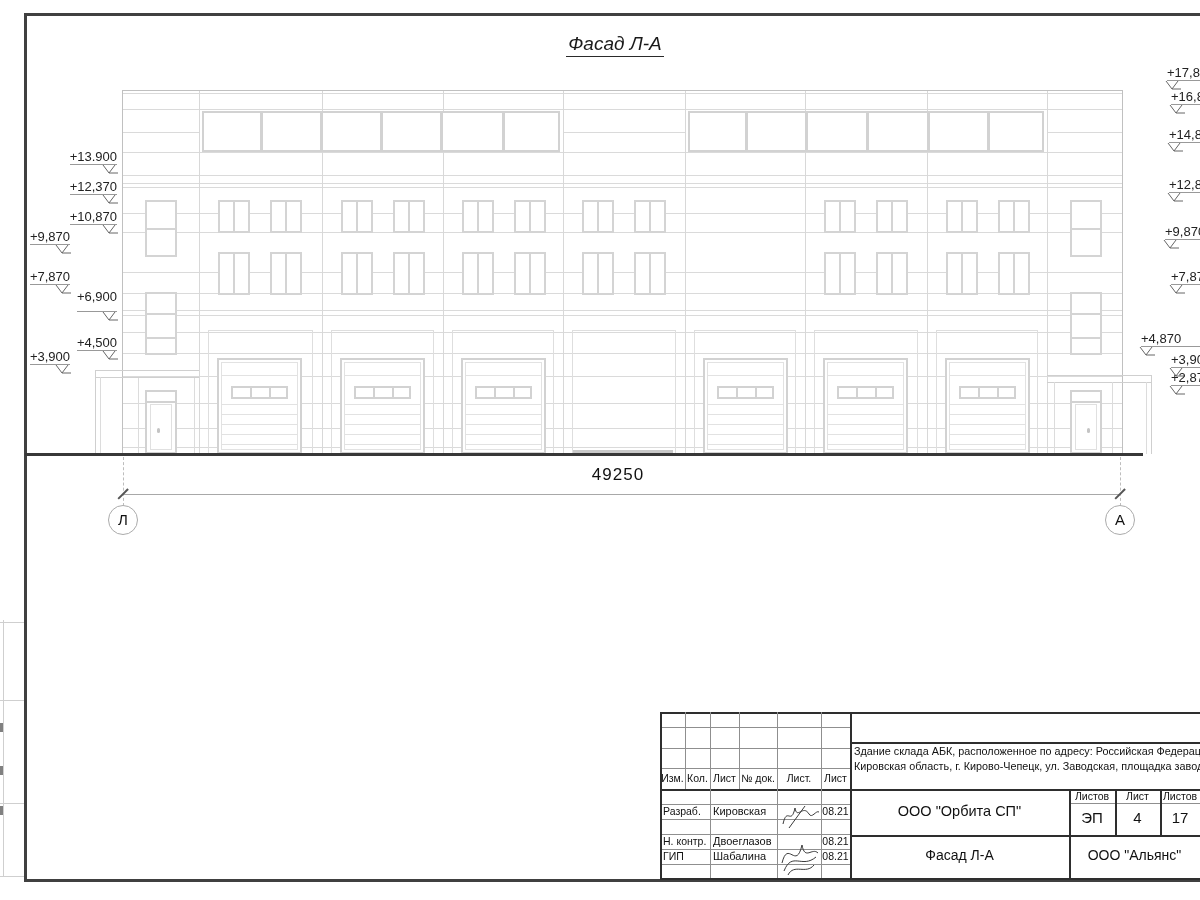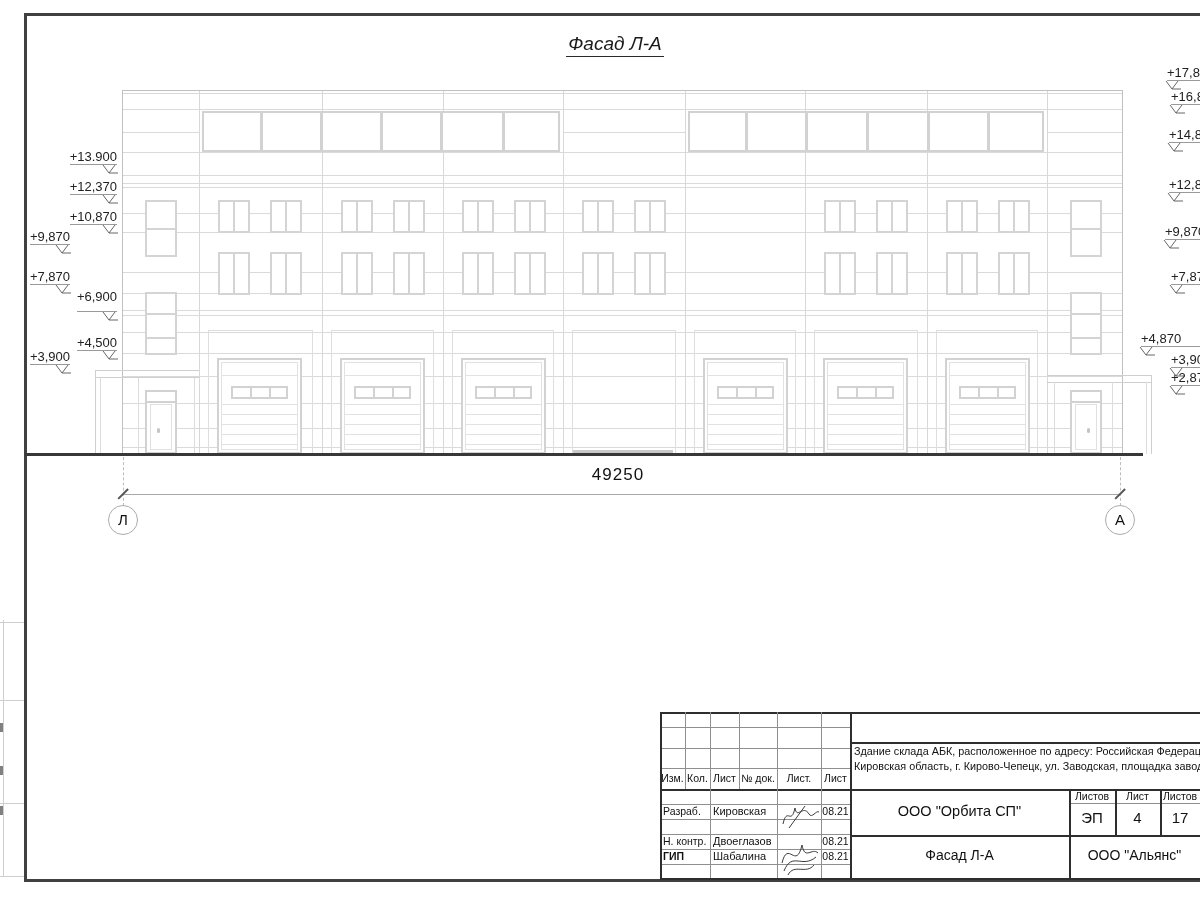--- a/index.html
+++ b/index.html
@@ -328,21 +328,21 @@
   <div class="tb-cell tb-center" style="left:161px;top:56px;width:29px;height:21px;line-height:21px;font-size:10.5px;">Лист</div>
 
   <div class="tb-cell" style="left:3px;top:92px;width:49px;height:15px;line-height:15px;font-size:10.5px;">Разраб.</div>
   <div class="tb-cell" style="left:53px;top:92px;width:62px;height:15px;line-height:15px;font-size:11px;">Кировская</div>
   <div class="tb-cell tb-center" style="left:161px;top:92px;width:29px;height:15px;line-height:15px;font-size:10.5px;">08.21</div>
 
   <div class="tb-cell" style="left:3px;top:122px;width:49px;height:15px;line-height:15px;font-size:10.5px;">Н. контр.</div>
   <div class="tb-cell" style="left:53px;top:122px;width:62px;height:15px;line-height:15px;font-size:11px;">Двоеглазов</div>
   <div class="tb-cell tb-center" style="left:161px;top:122px;width:29px;height:15px;line-height:15px;font-size:10.5px;">08.21</div>
 
-  <div class="tb-cell" style="left:3px;top:137px;width:49px;height:15px;line-height:15px;font-size:10.5px;font-weight:bold;">ГИП</div>
+  <div class="tb-cell" style="left:3px;top:137px;width:49px;height:15px;line-height:15px;font-size:10.5px;">ГИП</div>
   <div class="tb-cell" style="left:53px;top:137px;width:62px;height:15px;line-height:15px;font-size:11px;">Шабалина</div>
   <div class="tb-cell tb-center" style="left:161px;top:137px;width:29px;height:15px;line-height:15px;font-size:10.5px;">08.21</div>
 
   <div class="tb-cell tb-center" style="left:190px;top:77px;width:219px;height:46px;line-height:44px;font-size:14.5px;">ООО "Орбита СП"</div>
 
   <div class="tb-cell tb-center" style="left:409px;top:77px;width:46px;height:14px;line-height:14px;font-size:10.5px;">Листов</div>
   <div class="tb-cell tb-center" style="left:455px;top:77px;width:45px;height:14px;line-height:14px;font-size:10.5px;">Лист</div>
   <div class="tb-cell tb-center" style="left:500px;top:77px;width:40px;height:14px;line-height:14px;font-size:10.5px;">Листов</div>
 
   <div class="tb-cell tb-center" style="left:409px;top:91px;width:46px;height:32px;line-height:30px;font-size:15px;">ЭП</div>

